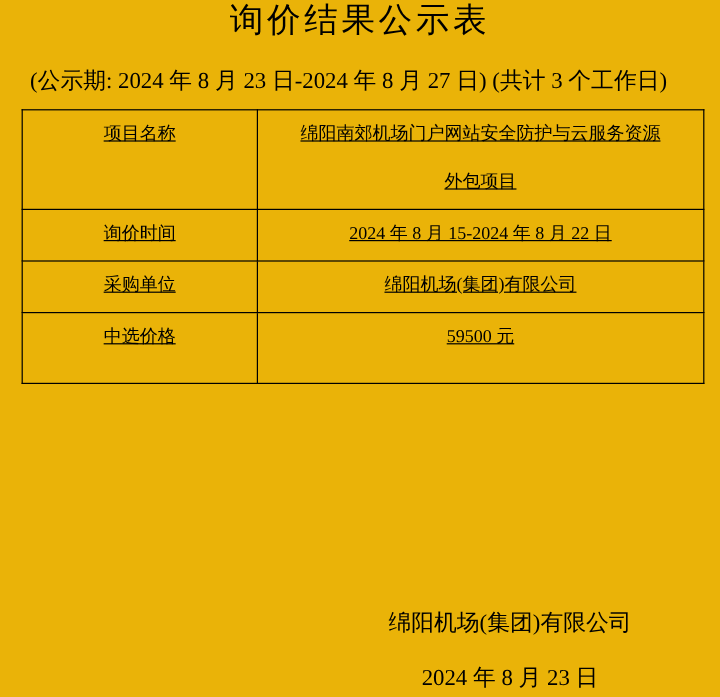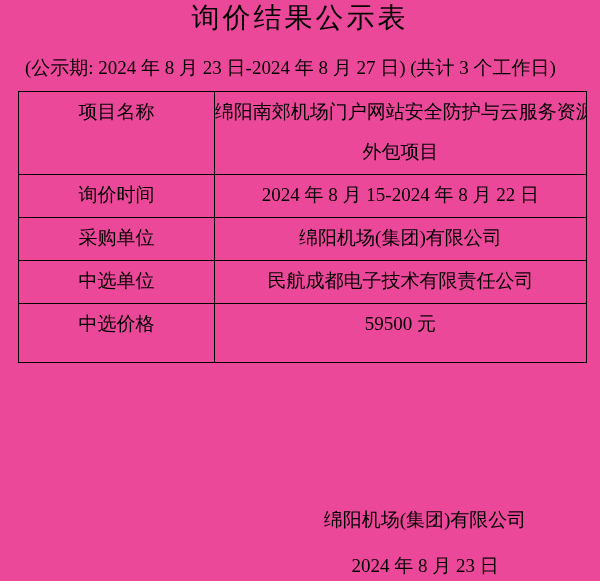--- a/index.html
+++ b/index.html
@@ -8,21 +8,21 @@
     background: #ffffff;
     color: #000000;
     font-family: "Liberation Serif", "DejaVu Serif", serif;
     position: relative;
     overflow: hidden;
   }
   .page {
     position: absolute;
     top: 0; left: 0;
     width: 600px; height: 581px;
-    background: #ec4899;
+    background: #eab308;
   }
   .title {
     position: absolute;
     top: 0; left: 0;
     width: 100%;
     height: 36px;
     line-height: 36px;
     text-align: center;
     font-size: 28px;
     letter-spacing: 3px;
@@ -40,26 +40,27 @@
     position: absolute;
     top: 91px;
     left: 18px;
     width: 569px;
     border-collapse: collapse;
     table-layout: fixed;
   }
   table.result td {
     border: 1px solid #000000;
     padding: 0;
-    font-size: 19px;
+    font-size: 15px;
     line-height: 40px;
     text-align: center;
     vertical-align: top;
     overflow: hidden;
     white-space: nowrap;
+    text-decoration: underline;
   }
   .col-label { width: 172px; }
   .col-value { width: 327px; }
   tr.r0 { height: 83px; }
   tr.r1 { height: 43px; }
   tr.r2 { height: 43px; }
   tr.r3 { height: 43px; }
   tr.r4 { height: 59px; }
   tr.r5 { height: 41px; }
   tr.r6 { height: 57px; }
@@ -96,24 +97,20 @@
         </td>
       </tr>
       <tr class="r1">
         <td class="col-label">询价时间</td>
         <td class="col-value">2024 年 8 月 15-2024 年 8 月 22 日</td>
       </tr>
       <tr class="r2">
         <td class="col-label">采购单位</td>
         <td class="col-value">绵阳机场(集团)有限公司</td>
       </tr>
-      <tr class="r3">
-        <td class="col-label">中选单位</td>
-        <td class="col-value">民航成都电子技术有限责任公司</td>
-      </tr>
       <tr class="r4">
         <td class="col-label">中选价格</td>
         <td class="col-value">59500 元</td>
       </tr>
     </tbody>
   </table>
 
   <div class="footer">
     <div class="sig-line">绵阳机场(集团)有限公司</div>
     <div class="sig-line">2024 年 8 月 23 日</div>

